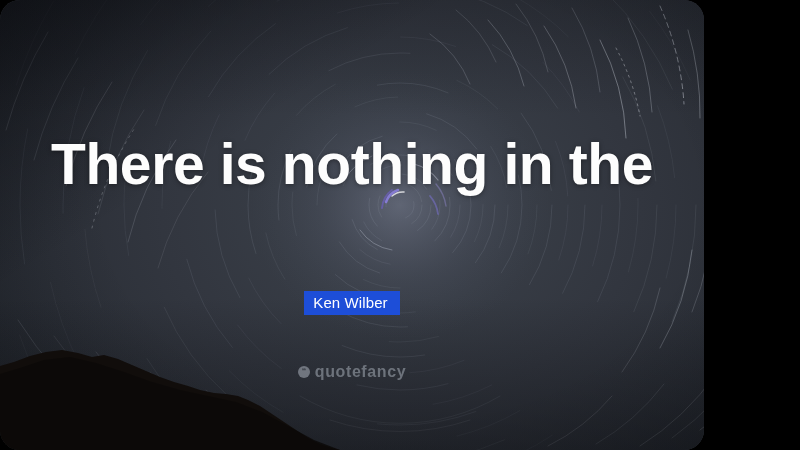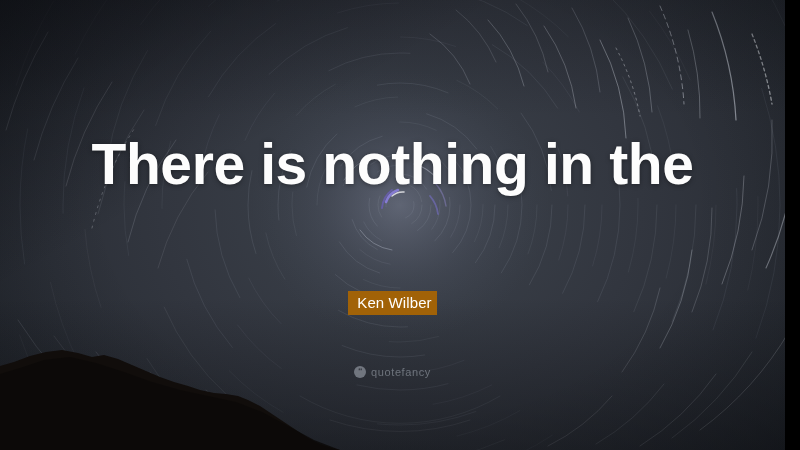--- a/index.html
+++ b/index.html
@@ -7,25 +7,26 @@
     margin: 0;
     padding: 0;
     background: #000;
   }
   body {
     font-family: "Liberation Sans", sans-serif;
   }
 
   #stage {
     position: relative;
-    width: 785px;
+    width: 704px;
     height: 450px;
     overflow: hidden;
     background: #2b2f37;
     user-select: none;
+    border-radius: 20px;
   }
 
   
   .sky-base {
     position: absolute;
     inset: 0;
     background:
       radial-gradient(ellipse 520px 420px at 400px 205px,
         #3c414b 0%,
         #373c45 24%,
@@ -89,26 +90,26 @@
   
   .author-wrap {
     position: absolute;
     left: 0; right: 0;
     top: 291px;
     text-align: center;
     z-index: 5;
   }
   .author-badge {
     display: inline-block;
-    background: #a16207;
+    background: #1d4ed8;
     color: #ffffff;
     font-size: 15px;
     line-height: 15px;
     font-weight: 400;
-    padding: 4px 5px 5px 9px;
+    padding: 4px 12px 5px 9px;
     letter-spacing: 0.1px;
   }
 
   
   .watermark {
     position: absolute;
     left: 0; right: 0;
     top: 366px;
     text-align: center;
     z-index: 5;
@@ -128,24 +129,24 @@
     font-size: 9px;
     line-height: 9px;
     color: rgba(40,44,52,0.85);
     font-weight: 700;
     letter-spacing: -0.5px;
     padding-bottom: 2px;
     box-sizing: border-box;
   }
   .wm-text {
     color: rgba(176,183,194,0.50);
-    font-size: 11px;
+    font-size: 16px;
     line-height: 12px;
     letter-spacing: 0.6px;
-    font-weight: 400;
+    font-weight: 700;
   }
 </style>
 </head>
 <body>
 
 <div id="stage">
 
   <div class="sky-base"></div>
 
   <div class="trails">

